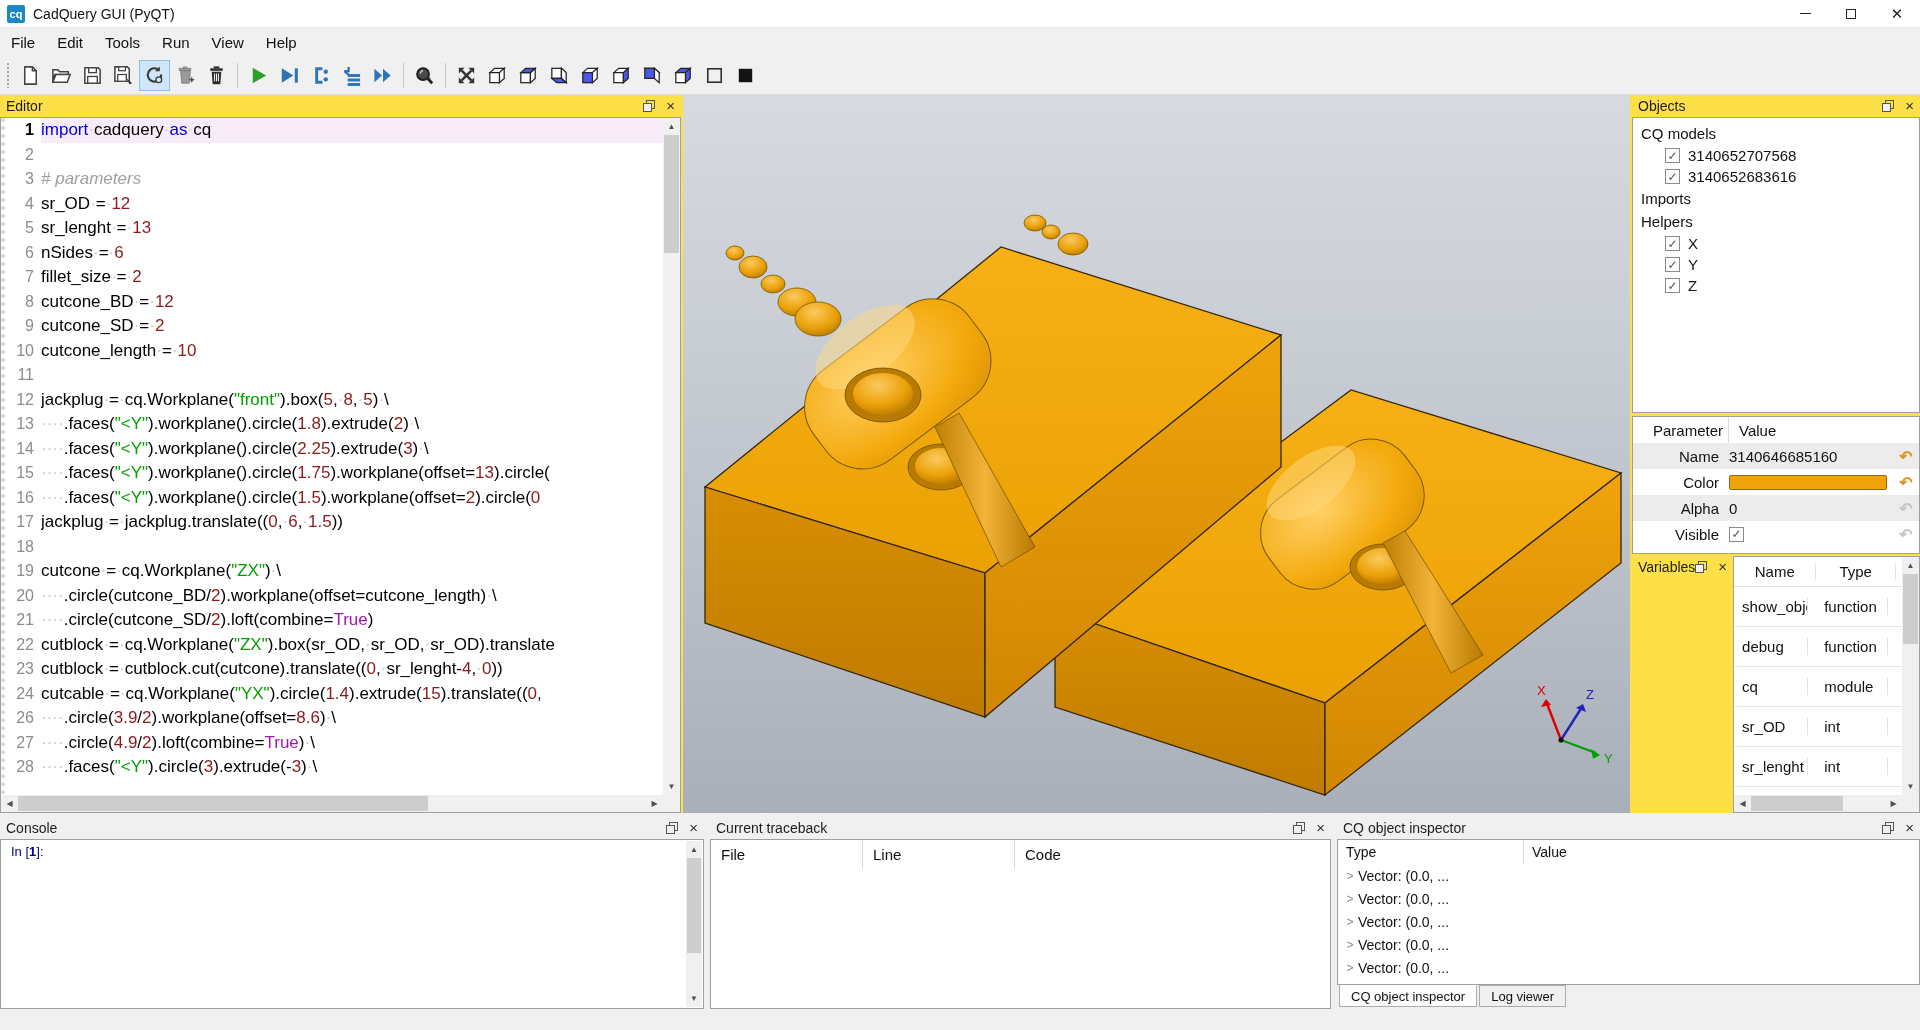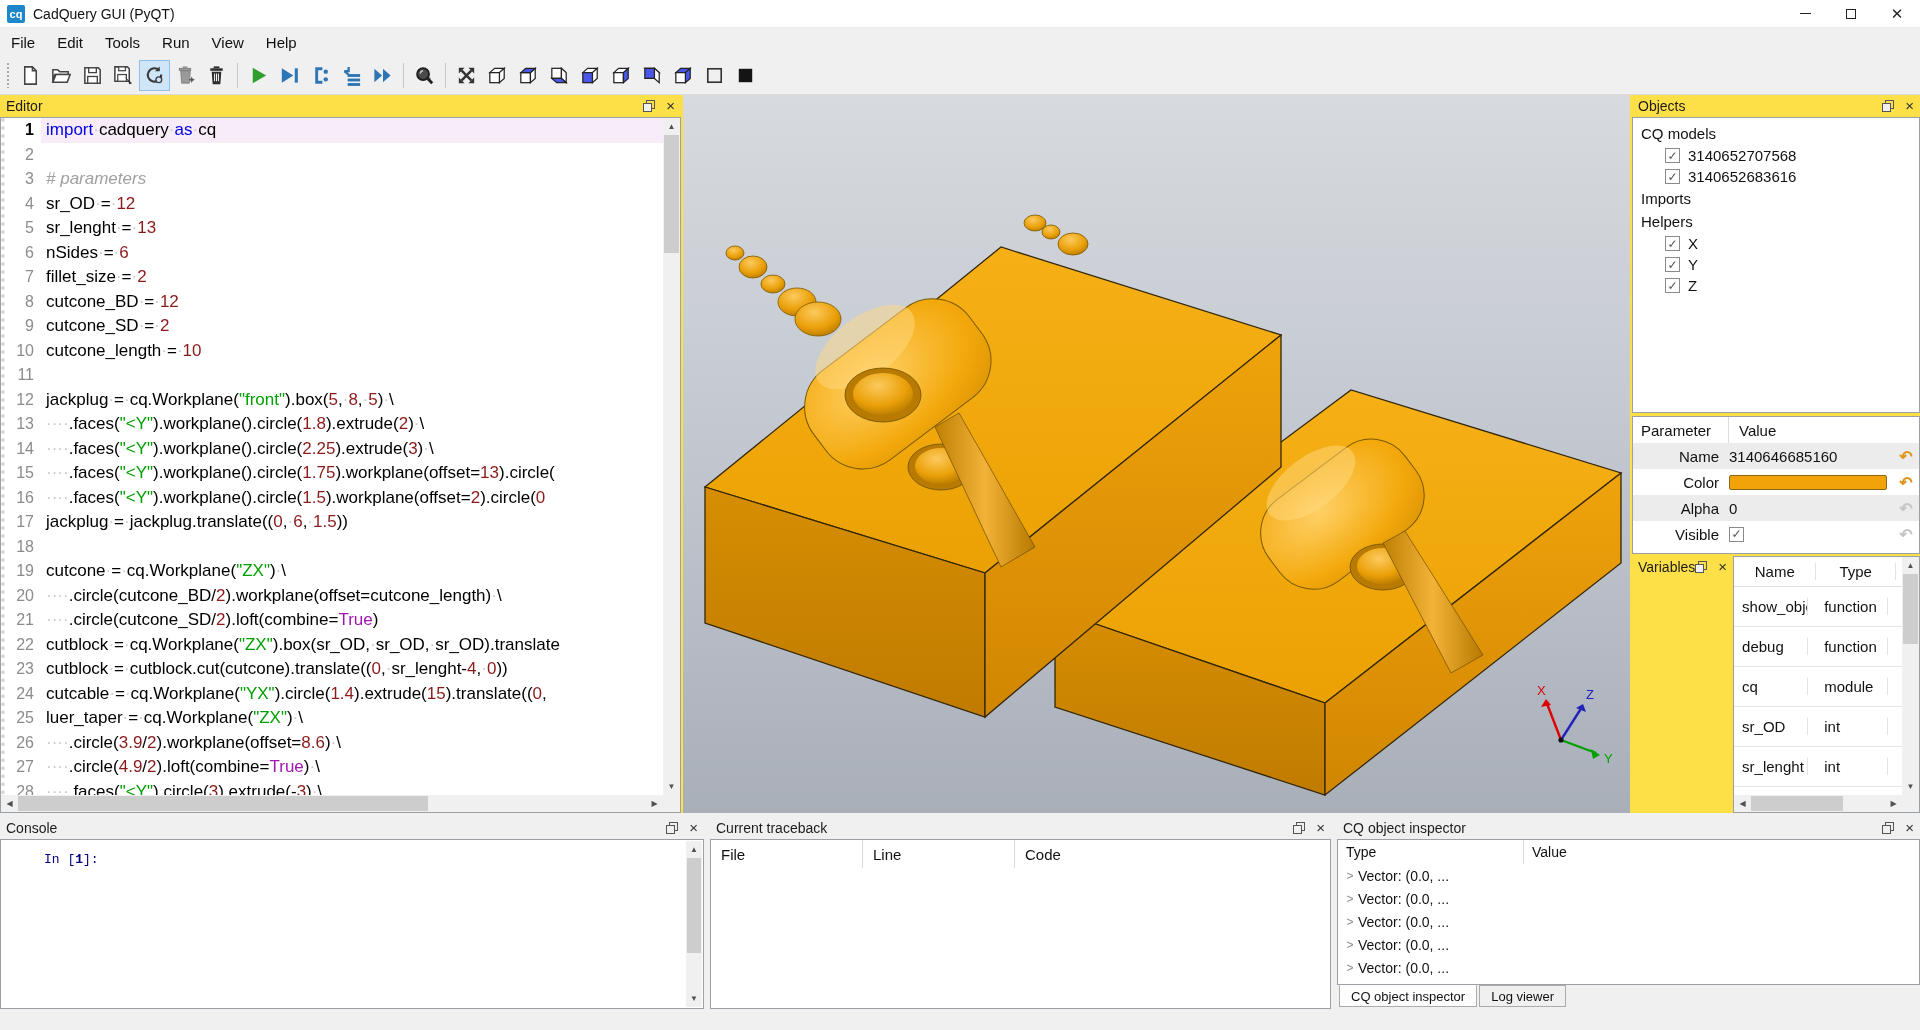--- a/index.html
+++ b/index.html
@@ -36,21 +36,21 @@
   .dock-float svg { width:12px; height:12px; display:block; }
   .dock-close { font-size:15px; line-height:12px; color:#333; }
 
   
   .editor-dock { width:681px; display:flex; flex-direction:column; }
   .editor-body { flex:1; position:relative; border:1px solid #9aa0a6; background:#fff; }
   .code-scroll { position:absolute; top:0; left:0; right:17px; bottom:17px; overflow:hidden;
                  border-left:4px dotted #d8d8d8; }
   .cline { display:flex; height:24.5px; line-height:24.5px; font-size:17px; }
   .ln { width:36px; flex:none; text-align:right; padding-right:7px; color:#8c8c8c; font-size:16px; }
-  .lcode { flex:1; white-space:pre; overflow:hidden; padding-left:5px; }
+  .lcode { flex:1; white-space:pre; overflow:hidden; }
   .cline.cur .lcode { background:#f7ecf7; }
   .cline.cur .ln { color:#000; font-weight:bold; }
   .tk-k { color:#0000e6; } .tk-n { color:#8b1a1a; } .tk-s { color:#00a000; }
   .tk-c { color:#a0a0a0; font-style:italic; } .tk-b { color:#a017b0; }
   .tk-w { color:#c9c9c9; } .tk-i { color:#000; }
 
   
   .vscroll { position:absolute; top:0; right:0; bottom:17px; width:17px; background:#f0f0f0; }
   .hscroll { position:absolute; left:0; right:17px; bottom:0; height:17px; background:#f0f0f0; display:flex; align-items:center; }
   .sb-corner { position:absolute; right:0; bottom:0; width:17px; height:17px; background:#f0f0f0; }
@@ -66,21 +66,21 @@
   
   .rightcol { width:288px; display:flex; flex-direction:column; }
   .objects-body { height:296px; background:#fff; border:1px solid #9aa0a6; font-size:15px; padding-top:4px; overflow:hidden; }
   .tree-group { padding:3px 0 3px 8px; }
   .tree-item { display:flex; align-items:center; gap:8px; padding:2px 0 2px 32px; }
   .cb { width:15px; height:15px; flex:none; border:1px solid #8a8a8a; background:#fff;
         display:inline-flex; align-items:center; justify-content:center; font-size:12px; color:#555; }
 
   .props { margin-top:3px; height:138px; background:#fff; border:1px solid #9aa0a6; font-size:15px; overflow:hidden; }
   .props-header { display:flex; height:26px; align-items:center; }
-  .props-header .ph1 { width:96px; padding-left:8px; border-right:1px solid #dcdcdc; height:100%; display:flex; align-items:center; }
+  .props-header .ph1 { width:96px; padding-left:20px; border-right:1px solid #dcdcdc; height:100%; display:flex; align-items:center; }
   .props-header .ph2 { padding-left:10px; }
   .prow { display:flex; height:26px; align-items:center; }
   .prow.alt { background:#ececec; }
   .plabel { width:96px; text-align:right; padding-right:10px; flex:none; }
   .pval { flex:1; display:flex; align-items:center; min-width:0; }
   .preset { width:26px; flex:none; display:flex; justify-content:center; font-size:16px; font-weight:bold; color:#e0951c; }
   .preset.off { color:#c6c6c6; }
   .swatch { flex:1; height:15px; margin-right:6px; border:1px solid #8a6a1a; border-radius:2px; }
 
   .vars-dock { margin-top:2px; flex:1; display:flex; }
@@ -90,21 +90,21 @@
   .col-vname { width:122px; padding-left:8px; border-right:1px solid #e3e3e3; overflow:hidden; white-space:nowrap; }
   .col-vtype { width:118px; padding-left:8px; border-right:1px solid #e3e3e3; overflow:hidden; white-space:nowrap; }
   .col-vval { flex:1; padding-left:6px; overflow:hidden; white-space:nowrap; }
   .vars-header .col-vname, .vars-header .col-vtype { text-align:center; padding-left:0; }
   .var-row { display:flex; height:40px; align-items:center; border-bottom:1px solid #e3e3e3;gap:8px; }
 
   
   .bottom { display:flex; height:192px; margin-top:4px; }
   .console-dock { width:704px; display:flex; flex-direction:column; }
   .console-body { flex:1; position:relative; background:#fff; border:1px solid #9aa0a6; }
-  .console-text { padding:12px 10px; font-family:Liberation Mono, monospace; font-size:13px; color:#000080;margin-left:33px; }
+  .console-text { padding:4px 10px; font-family:Liberation Sans, sans-serif; font-size:13px; color:#000080; }
   .console-text b { font-weight:bold; }
   .console-vscroll { position:absolute; top:1px; right:1px; bottom:1px; width:16px; background:#f0f0f0; }
 
   .tb-dock { width:621px; margin-left:6px; display:flex; flex-direction:column; }
   .tb-body { flex:1; background:#fff; border:1px solid #9aa0a6; font-size:15px; }
   .tb-header { display:flex; height:28px; align-items:center; }
   .tb-header span { padding-left:10px; height:100%; display:flex; align-items:center; }
   .tb-file { width:152px; border-right:1px solid #d8d8d8; }
   .tb-line { width:152px; border-right:1px solid #d8d8d8; }
 
@@ -438,24 +438,20 @@
             <span class="ln">22</span>
             <span class="lcode"><span class="tk-i">cutblock</span><span class="tk-w">·</span><span class="tk-i">=</span><span class="tk-w">·</span><span class="tk-i">cq.Workplane(</span><span class="tk-s">"ZX"</span><span class="tk-i">).box(sr_OD,</span><span class="tk-w">·</span><span class="tk-i">sr_OD,</span><span class="tk-w">·</span><span class="tk-i">sr_OD).translate</span></span>
           </div>
           <div class="cline">
             <span class="ln">23</span>
             <span class="lcode"><span class="tk-i">cutblock</span><span class="tk-w">·</span><span class="tk-i">=</span><span class="tk-w">·</span><span class="tk-i">cutblock.cut(cutcone).translate((</span><span class="tk-n">0</span><span class="tk-i">,</span><span class="tk-w">·</span><span class="tk-i">sr_lenght-</span><span class="tk-n">4</span><span class="tk-i">,</span><span class="tk-w">·</span><span class="tk-n">0</span><span class="tk-i">))</span></span>
           </div>
           <div class="cline">
             <span class="ln">24</span>
             <span class="lcode"><span class="tk-i">cutcable</span><span class="tk-w">·</span><span class="tk-i">=</span><span class="tk-w">·</span><span class="tk-i">cq.Workplane(</span><span class="tk-s">"YX"</span><span class="tk-i">).circle(</span><span class="tk-n">1.4</span><span class="tk-i">).extrude(</span><span class="tk-n">15</span><span class="tk-i">).translate((</span><span class="tk-n">0</span><span class="tk-i">,</span></span>
-          </div>
-          <div class="cline">
-            <span class="ln">25</span>
-            <span class="lcode"><span class="tk-i">luer_taper</span><span class="tk-w">·</span><span class="tk-i">=</span><span class="tk-w">·</span><span class="tk-i">cq.Workplane(</span><span class="tk-s">"ZX"</span><span class="tk-i">)</span><span class="tk-w">·</span><span class="tk-i">\</span></span>
           </div>
           <div class="cline">
             <span class="ln">26</span>
             <span class="lcode"><span class="tk-w">····</span><span class="tk-i">.circle(</span><span class="tk-n">3.9</span><span class="tk-i">/</span><span class="tk-n">2</span><span class="tk-i">).workplane(offset=</span><span class="tk-n">8.6</span><span class="tk-i">)</span><span class="tk-w">·</span><span class="tk-i">\</span></span>
           </div>
           <div class="cline">
             <span class="ln">27</span>
             <span class="lcode"><span class="tk-w">····</span><span class="tk-i">.circle(</span><span class="tk-n">4.9</span><span class="tk-i">/</span><span class="tk-n">2</span><span class="tk-i">).loft(combine=</span><span class="tk-b">True</span><span class="tk-i">)</span><span class="tk-w">·</span><span class="tk-i">\</span></span>
           </div>
           <div class="cline">

